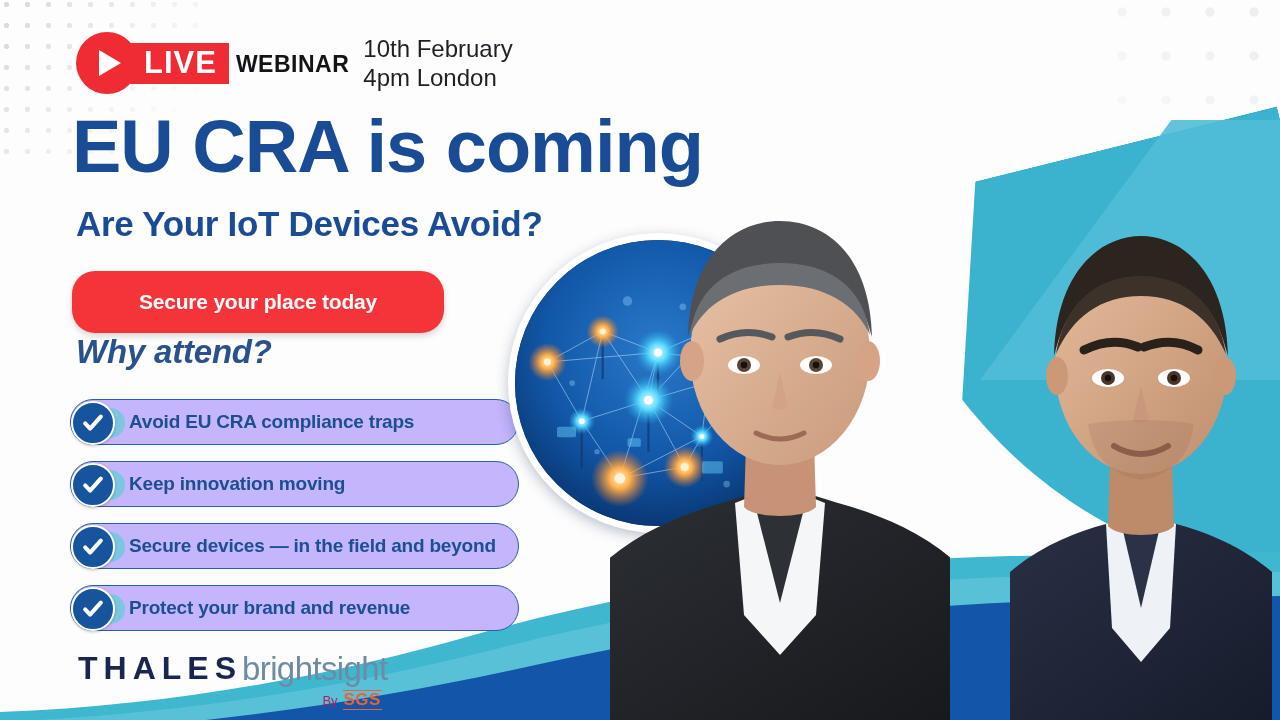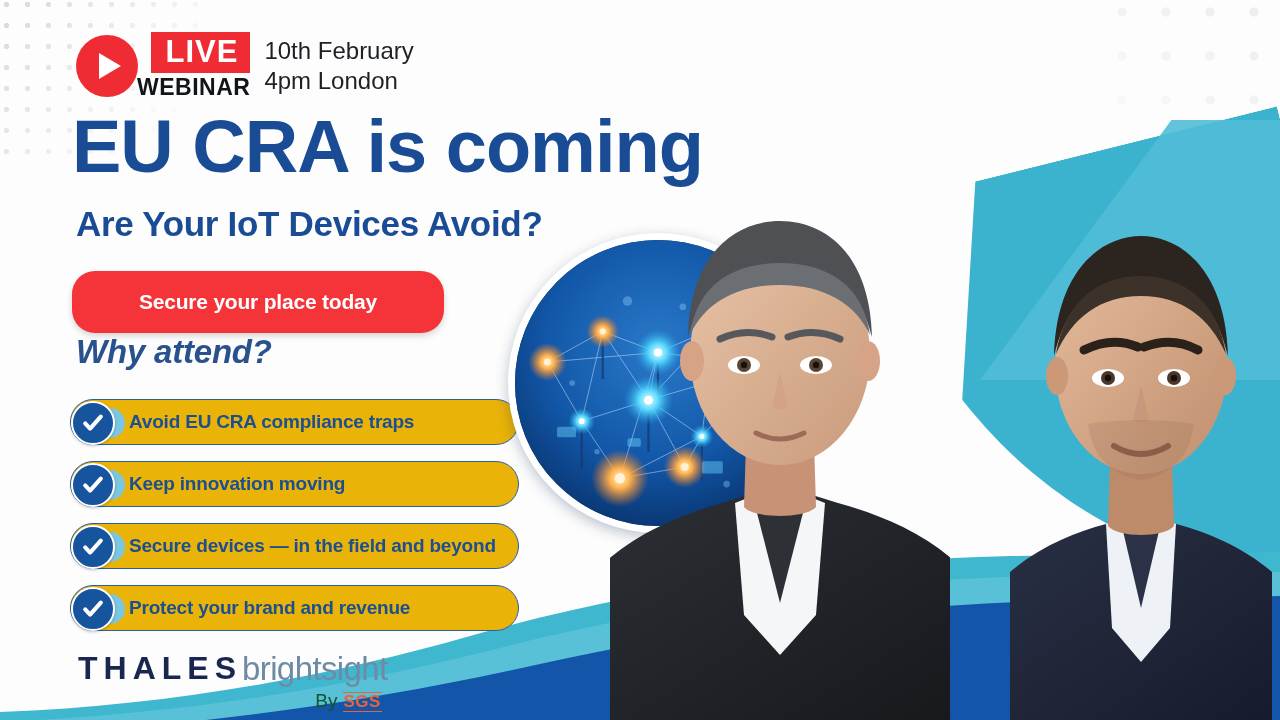--- a/index.html
+++ b/index.html
@@ -35,21 +35,21 @@
 
   
   .wave{position:absolute;left:0;bottom:0;width:1280px;height:220px;}
 
   
   #live-badge{position:absolute;left:76px;top:32px;display:flex;align-items:center;gap:0;}
   #live-circle{width:62px;height:62px;border-radius:50%;background:#ef2b34;
     display:flex;align-items:center;justify-content:center;position:relative;z-index:2;}
   #live-circle .tri{width:0;height:0;border-left:22px solid #fff;
     border-top:13px solid transparent;border-bottom:13px solid transparent;margin-left:6px;}
-  #live-stack{margin-left:-8px;display:flex;flex-direction:column;align-items:flex-end;}
+  #live-stack{margin-left:-8px;display:flex;flex-direction:row;align-items:center;}
   #live-word{background:#ef2b34;color:#ffffff;font-weight:bold;font-size:31px;
     letter-spacing:1px;line-height:1;padding:4px 12px 6px 14px;}
   #webinar-word{color:#111418;font-weight:bold;font-size:23px;letter-spacing:.5px;
     line-height:1;margin-top:3px;margin-left:7px;}
   #datetime{margin-left:14px;display:flex;flex-direction:column;justify-content:center;
     color:#1d2126;font-size:24px;line-height:1.22;}
 
   
   #headline{position:absolute;left:72px;top:110px;color:#1a4c96;
     font-size:74px;font-weight:bold;letter-spacing:-1px;line-height:1;white-space:nowrap;}
@@ -62,21 +62,21 @@
     justify-content:center;box-shadow:0 3px 6px rgba(0,0,0,.16);}
   #cta span{color:#fff;font-size:21px;font-weight:bold;letter-spacing:-.2px;}
 
   
   #why{position:absolute;left:76px;top:333px;color:#29528c;font-size:33px;
     font-style:italic;font-weight:bold;letter-spacing:-.2px;}
 
   
   #benefits{position:absolute;left:70px;top:399px;display:flex;flex-direction:column;gap:16px;}
   .pill{position:relative;height:46px;display:flex;align-items:center;
-    border:1.6px solid #2b5fa5;border-radius:23px;background:#eab308;
+    border:1.6px solid #2b5fa5;border-radius:23px;background:#c4b5fd;
     padding-left:58px;padding-right:22px;box-sizing:border-box;}
   .pill .label{color:#1b4f91;font-size:19px;font-weight:bold;white-space:nowrap;letter-spacing:-.2px;}
   .check-wrap{position:absolute;left:-2px;top:-1px;width:56px;height:48px;}
   .check-ghost{position:absolute;left:26px;top:9px;width:30px;height:30px;
     border-radius:50%;background:#7cc6e0;}
   .check-main{position:absolute;left:2px;top:2px;width:44px;height:44px;border-radius:50%;
     background:#17549e;border:2.5px solid #ffffff;box-sizing:border-box;
     display:flex;align-items:center;justify-content:center;
     box-shadow:0 1px 3px rgba(0,0,0,.25);}
 
@@ -90,21 +90,21 @@
   #speaker-left{left:610px;top:185px;width:340px;height:535px;}
   #speaker-right{left:1010px;top:188px;width:262px;height:532px;}
 
   
   #logos{position:absolute;left:78px;top:652px;display:flex;align-items:flex-start;}
   #thales{display:flex;align-items:center;color:#19264f;font-size:32px;
     font-weight:bold;letter-spacing:6px;line-height:1;}
   #brightsight-block{display:flex;flex-direction:column;align-items:flex-end;}
   #brightsight{color:#6e8ba5;font-size:33px;letter-spacing:-.6px;line-height:1;}
   #bysgs{display:flex;align-items:baseline;gap:5px;margin-top:5px;margin-right:6px;}
-  #bysgs .by{color:#14532d;font-size:19px;}
+  #bysgs .by{color:#be185d;font-size:13px;}
   #bysgs .sgs{color:#e8633a;font-size:17px;font-weight:bold;letter-spacing:.4px;
     border-top:1.6px solid #e8633a;border-bottom:1.6px solid #e8633a;line-height:1.05;padding:0 1px;}
 </style>
 </head>
 <body>
 
 <div id="banner">
 
   <div class="dots" id="dots-tl"></div>
   <div class="dots" id="dots-tr"></div>

